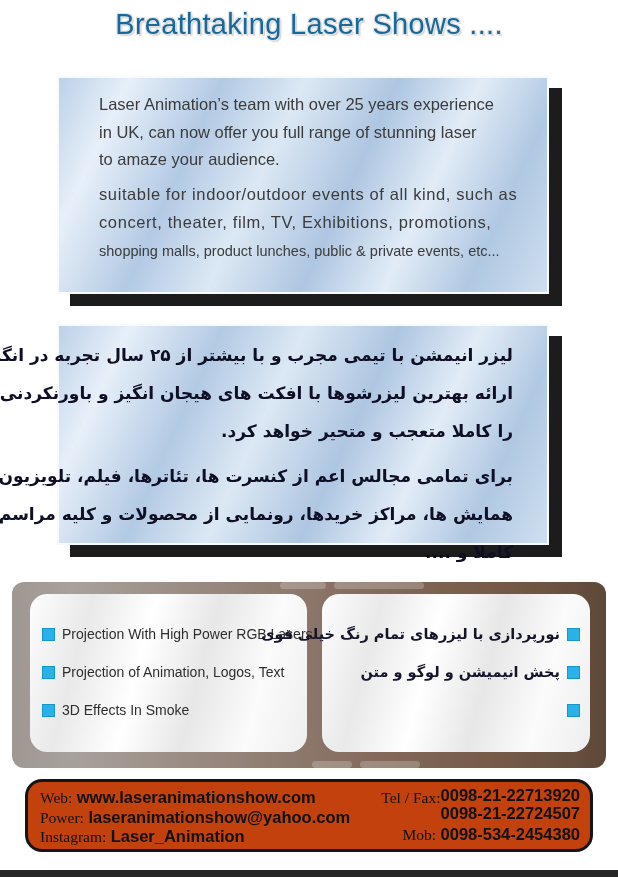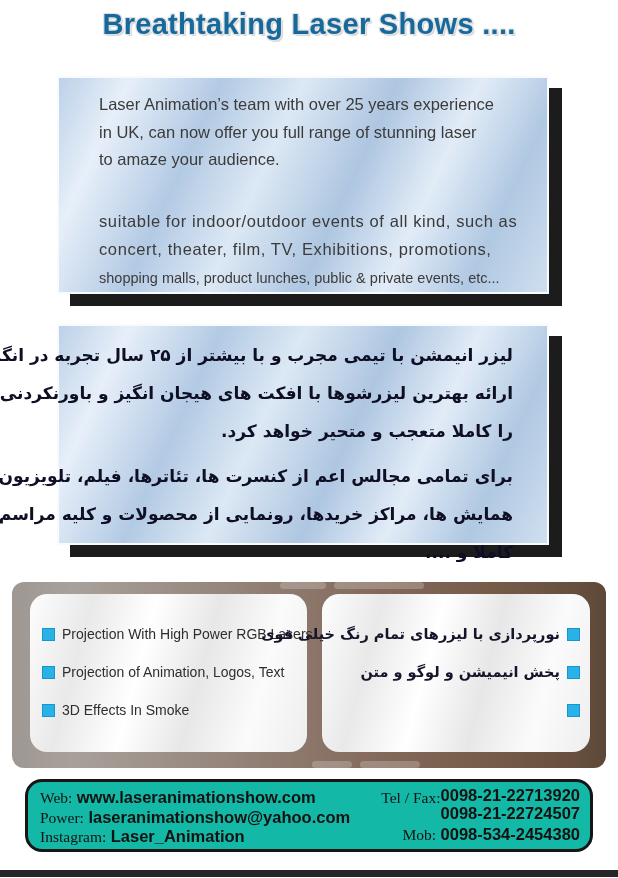--- a/index.html
+++ b/index.html
@@ -3,37 +3,37 @@
 <meta charset="utf-8">
 <style>
   html,body{margin:0;padding:0;}
   body{
     width:618px;height:878px;position:relative;overflow:hidden;
     background:#ffffff;font-family:"Liberation Sans",sans-serif;
   }
   
   .page-title{
     position:absolute;top:8px;left:0;width:618px;text-align:center;
-    font-size:29px;font-weight:700;color:#17699c;letter-spacing:.3px;
+    font-size:29px;font-weight:400;color:#17699c;letter-spacing:.3px;
     text-shadow:-1px -1px 0 #e2e2e2,1px -1px 0 #e2e2e2,-1px 1px 0 #e2e2e2,1px 1px 0 #e2e2e2,2px 2px 1px #d6d6d6;
   }
   
   .blue-box{
     position:absolute;left:57px;width:488px;
     border:2px solid #f8fbfe;
     background:linear-gradient(115deg,#bcd1e8 0%,#e7eff9 12%,#b3cae4 28%,#dce8f4 42%,#aec6e1 58%,#e2ecf7 72%,#b0c8e2 86%,#cfdfef 100%);
     box-shadow:13px 12px 0 0 #1c1c1c;
     box-sizing:content-box;
   }
   #box-en{top:76px;height:214px;padding:0;}
   #box-fa{top:324px;height:217px;}
   .en-text{color:#3b3b3b;}
   .en-p1{margin:13px 0 0 40px;}
   .en-p1 .line{font-size:16.5px;line-height:27.5px;white-space:nowrap;}
-  .en-p2{margin:33px 0 0 40px;}
+  .en-p2{margin:6px 0 0 40px;}
   .en-p2 .line{font-size:16.5px;line-height:28.5px;letter-spacing:.6px;white-space:nowrap;}
   .en-p2 .line.condensed{font-size:14.5px;letter-spacing:0;}
   .fa-text{direction:rtl;text-align:right;color:#0e0e24;font-weight:700;
     font-family:"DejaVu Sans","Liberation Sans",sans-serif;}
   .fa-p1{margin:10px 34px 0 30px;}
   .fa-p2{margin:7px 34px 0 30px;}
   .fa-text .line{font-size:17px;line-height:38px;white-space:nowrap;}
   
   .feature-strip{
     position:absolute;left:12px;top:582px;width:594px;height:186px;border-radius:12px;
@@ -57,21 +57,21 @@
   .bullet{width:11px;height:11px;background:#29b2e8;border:1px solid #1796cc;flex:0 0 auto;}
   .panel-en .bullet{margin-right:7px;}
   .feature-label-en{font-size:14px;color:#2e2e2e;white-space:nowrap;}
   .panel-fa .feature-row{direction:rtl;padding-right:10px;}
   .panel-fa .bullet{margin-left:7px;}
   .feature-label-fa{font-size:14.5px;font-weight:700;color:#14142a;white-space:nowrap;
     font-family:"DejaVu Sans","Liberation Sans",sans-serif;}
   
   .contact-box{
     position:absolute;left:25px;top:779px;width:568px;height:73px;box-sizing:border-box;
-    border:3.5px solid #151515;border-radius:17px;background:#14b8a6;
+    border:3.5px solid #151515;border-radius:17px;background:#c2410c;
     display:flex;
   }
   .contact-left{padding:6px 0 0 12px;}
   .contact-row{line-height:19.5px;white-space:nowrap;}
   .c-label{font-family:"Liberation Serif","DejaVu Serif",serif;font-size:15.5px;color:#121212;}
   .c-value{font-size:16.5px;font-weight:700;color:#121212;}
   .contact-right{margin-left:auto;padding:4px 10px 0 0;}
   .telfax-row{display:flex;justify-content:flex-end;}
   .telfax-row .c-label{padding-top:3px;}
   .telfax-numbers .c-value{display:block;line-height:18px;text-align:left;}

